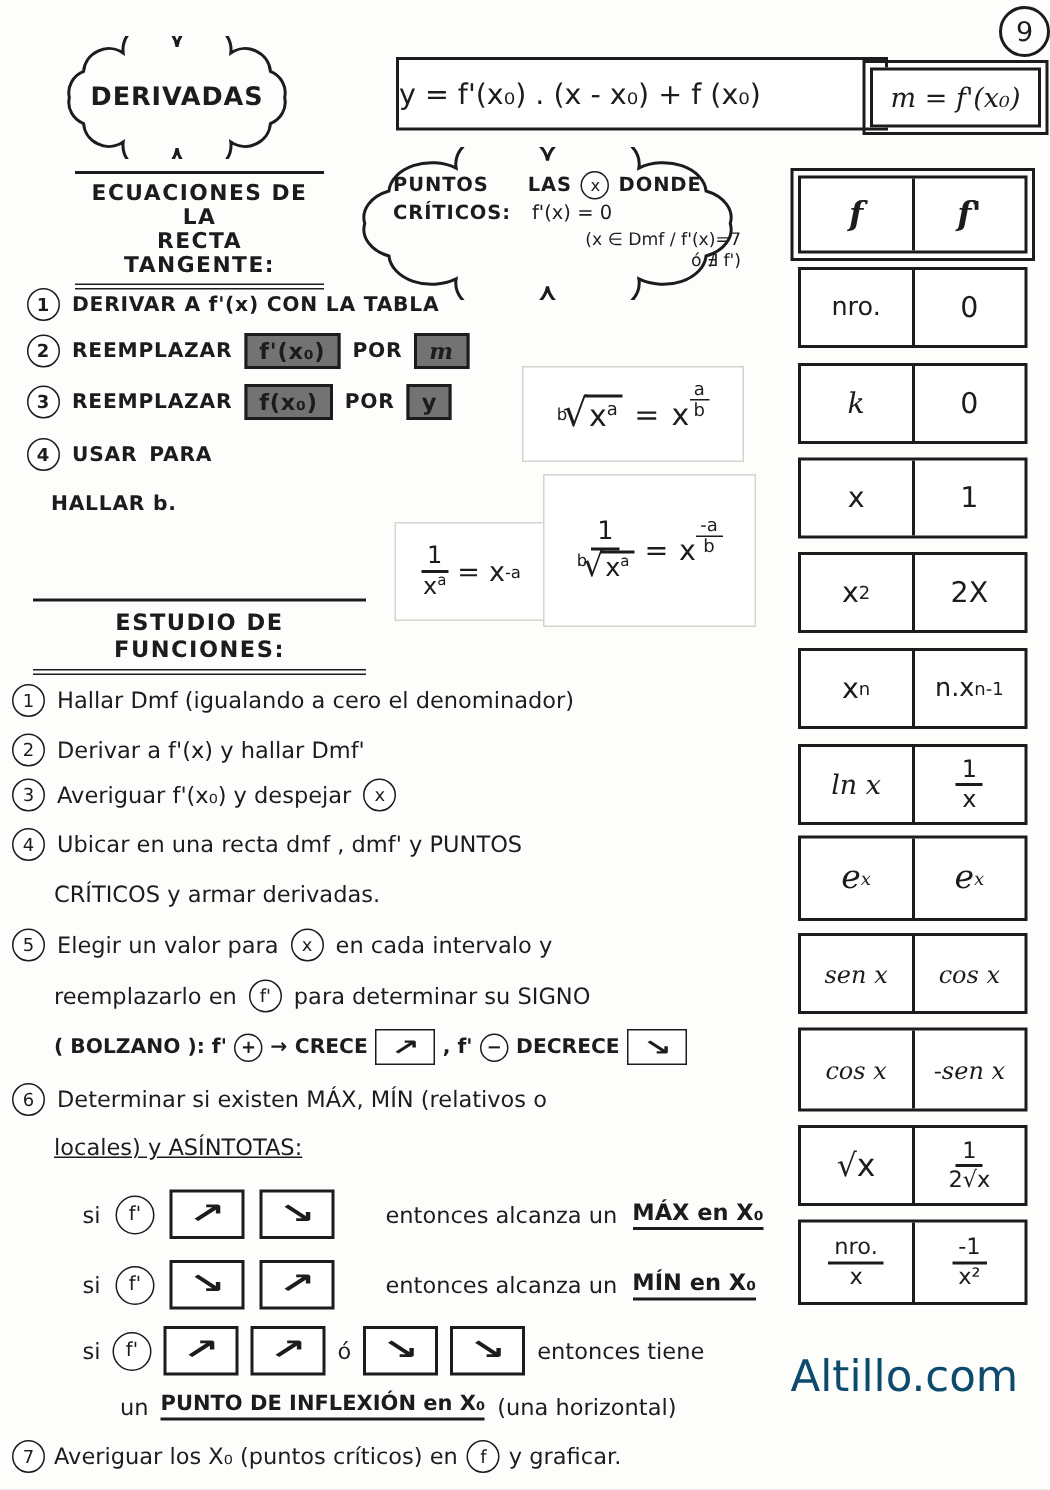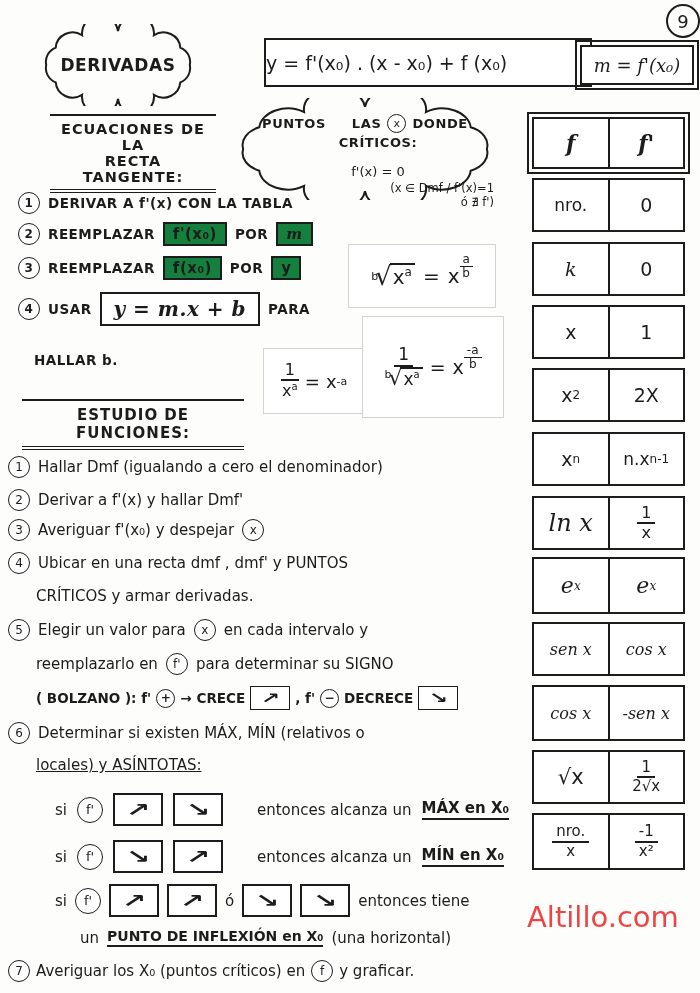--- a/index.html
+++ b/index.html
@@ -9,21 +9,21 @@
   .row{display:flex;align-items:center;gap:8px;white-space:nowrap;}
   .hw{letter-spacing:.6px;}
   .b{font-weight:bold;}
   .it{font-family:"DejaVu Serif",serif;font-style:italic;}
   
   .circ{display:inline-flex;align-items:center;justify-content:center;
         border:1.6px solid #1c1c1c;border-radius:50%;
         width:20px;height:20px;font-size:12px;flex:0 0 auto;background:#fff;}
   .circ.lg{width:24px;height:24px;font-size:13px;}
   
-  .sbox{border:2px solid #1c1c1c;padding:1px 8px;font-size:15px;background:#15803d;}
+  .sbox{border:2px solid #1c1c1c;padding:1px 8px;font-size:15px;background:#737373;}
   .bigbox{border:2.5px solid #1c1c1c;padding:3px 12px;font-size:20px;background:#fff;}
   
   .card{border:1px solid #d4d4ce;background:#fff;display:flex;align-items:center;justify-content:center;}
   
   .arrbox{display:inline-flex;align-items:center;justify-content:center;
           border:2px solid #1c1c1c;background:#fff;width:46px;height:29px;flex:0 0 auto;}
   .arrbox.sm{width:38px;height:22px;border-width:1.8px;}
   .arr{font-weight:bold;font-size:19px;display:inline-block;transform:scaleX(1.55);line-height:1;}
   .arrbox.sm .arr{font-size:15px;}
   
@@ -86,25 +86,25 @@
       <path d="M4,40 A15,15 0 0 1 13,23 A16,16 0 0 1 38,11 A17,17 0 0 1 72,7 A17,17 0 0 1 106,11 A16,16 0 0 1 131,23 A15,15 0 0 1 140,40 A15,15 0 0 1 131,57 A16,16 0 0 1 106,69 A17,17 0 0 1 72,73 A17,17 0 0 1 38,69 A16,16 0 0 1 13,57 A15,15 0 0 1 4,40 Z" fill="#fdfdfb" stroke="#1c1c1c" stroke-width="2" vector-effect="non-scaling-stroke"></path>
     </svg>
     <div style="position:relative;padding:16px 0 0 26px;font-size:13px;text-align:right;">
       <div class="row" style="gap:6px;">
         <span class="b hw">PUNTOS</span>
         <span style="width:14px;"></span>
         <span class="b hw">LAS</span>
         <span class="circ" style="width:17px;height:17px;font-size:11px;">x</span>
         <span class="b hw">DONDE</span>
       </div>
-      <div class="row" style="gap:14px;margin-top:2px;flex-direction:column;">
+      <div class="row" style="gap:14px;margin-top:2px;">
         <span class="b hw">CRÍTICOS:</span>
         <span>f'(x) = 0</span>
       </div>
-      <div style="font-size:11.5px;margin:2px 0 0 78px;">(x ∈ Dmf / f'(x)=1</div>
+      <div style="font-size:11.5px;margin:2px 0 0 78px;">(x ∈ Dmf / f'(x)=7</div>
       <div style="font-size:11.5px;margin:0 0 0 112px;">ó ∄ f')</div>
     </div>
   </div>
 
   <div class="abs row smallcaps" style="left:18px;top:192px;">
     <span class="circ">1</span>
     <span>DERIVAR A f'(x) CON LA TABLA</span>
   </div>
   <div class="abs row smallcaps" style="left:18px;top:222px;">
     <span class="circ">2</span>
@@ -116,24 +116,23 @@
   <div class="abs row smallcaps" style="left:18px;top:256px;">
     <span class="circ">3</span>
     <span>REEMPLAZAR</span>
     <span class="sbox">f(x₀)</span>
     <span>POR</span>
     <span class="sbox">y</span>
   </div>
   <div class="abs row smallcaps" style="left:18px;top:292px;">
     <span class="circ">4</span>
     <span>USAR</span>
-    <span class="bigbox it">y = m.x + b</span>
     <span>PARA</span>
   </div>
-  <div class="abs smallcaps" style="left:34px;top:352px;">HALLAR b.</div>
+  <div class="abs smallcaps" style="left:34px;top:328px;">HALLAR b.</div>
 
   <div class="card abs" style="left:348px;top:244px;width:146px;height:62px;font-size:20px;">
     <span class="radix">b</span>
       <span class="radsign">√</span>
       <span class="radicand"><span>x</span><sup style="font-size:12px;">a</sup></span>
     <span style="margin:0 8px;">=</span>
     <span>x</span>
     <span class="supfrac">
         <span class="fnum">a</span>
         <span>b</span>
@@ -309,21 +308,21 @@
         <span>x</span>
         <sup>n</sup>
       </div>
     <div class="tc" style="font-size:17px;">
         <span>n.x</span>
         <sup>n-1</sup>
       </div>
   </div>
 
   <div class="trow" style="top:496px;">
-    <div class="tc it" style="font-size:24px;">ln x</div>
+    <div class="tc it" style="font-size:18px;">ln x</div>
     <div class="tc">
         <span class="frac" style="font-size:16px;">
           <span class="fnum">1</span>
           <span>x</span>
         </span>
       </div>
   </div>
 
   <div class="trow" style="top:557px;height:53px;">
     <div class="tc it" style="font-size:22px;">
@@ -364,15 +363,15 @@
         </span>
       </div>
     <div class="tc">
         <span class="frac" style="font-size:15px;">
           <span class="fnum">-1</span>
           <span>x²</span>
         </span>
       </div>
   </div>
 
-  <div class="abs" style="left:527px;top:900px;font-size:29px;color:#ef4444;">Altillo.com</div>
+  <div class="abs" style="left:527px;top:900px;font-size:29px;color:#0c4a6e;">Altillo.com</div>
 
 </div>
 
 </body></html>

